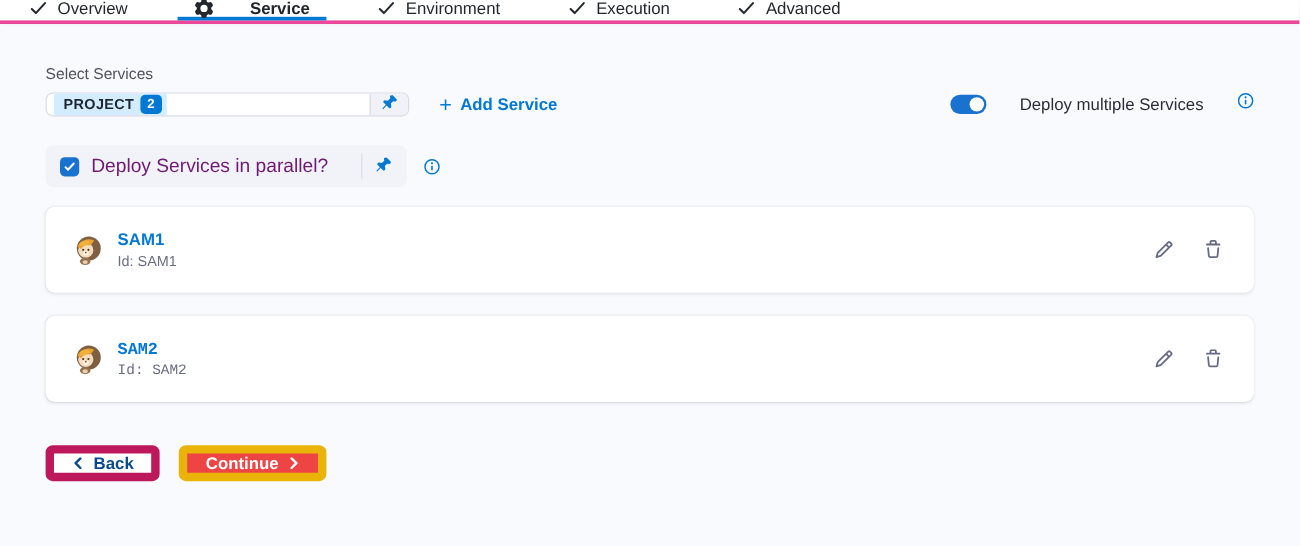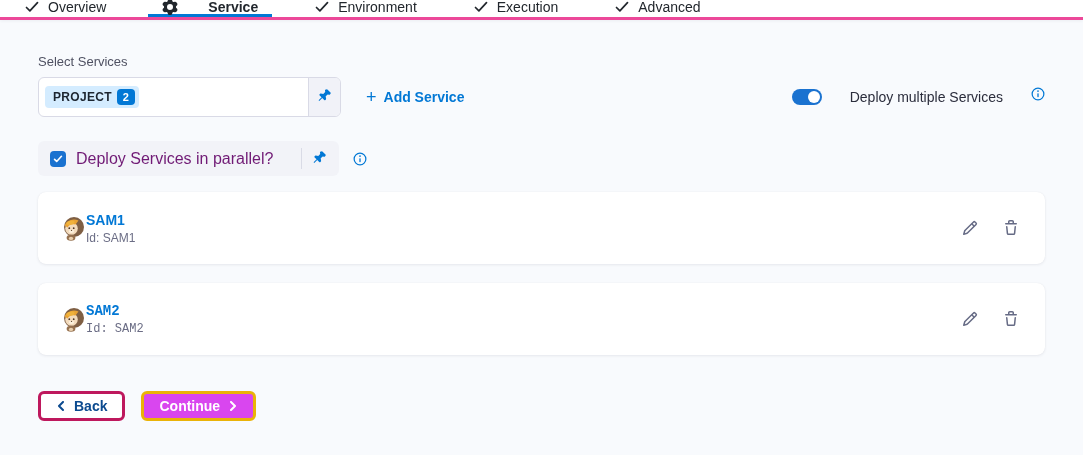--- a/index.html
+++ b/index.html
@@ -48,21 +48,21 @@
     font-size: 13px;
     color: #4f5162;
   }
   .row1 {
     margin-top: 8px;
     display: flex;
     align-items: center;
   }
   .multiselect {
     width: 303px;
-    height: 40px;
+    height: 20px;
     background: #ffffff;
     border: 1px solid #d9dae6;
     border-radius: 6px;
     display: flex;
     align-items: stretch;
     overflow: hidden;
   }
   .ms-field {
     flex: 1;
     display: flex;
@@ -192,21 +192,21 @@
     display: flex;
     align-items: center;
     padding: 0 26px 0 22px;
   }
   .card + .card { margin-top: 19px; font-family: Liberation Mono, monospace; }
   .avatar {
     width: 26px; height: 26px;
     display: inline-flex;
     flex: none;
   }
-  .svc-meta { }
+  .svc-meta { margin-left: 12px; }
   .svc-name {
     font-size: 14px;
     font-weight: 600;
     color: #0278d5;
     text-decoration: none;
     cursor: pointer;
     display: inline-block;
   }
   .svc-id { font-size: 12px; color: #6b6d85; margin-top: 2px; }
   .card-actions {
@@ -234,26 +234,26 @@
     gap: 8px;
     border-radius: 6px;
     font-family: inherit;
     font-size: 14px;
     font-weight: 700;
     padding: 0 15px;
     cursor: pointer;
   }
   .btn-back {
     background: #ffffff;
-    border: 3px solid #be185d;
+    border: 7px solid #be185d;
     color: #0b4a8f;
   }
   .btn-continue {
-    background: #d946ef;
-    border: 3px solid #eab308;
+    background: #ef4444;
+    border: 7px solid #eab308;
     color: #ffffff;
     align-items: center;
   }
   .btn svg { width: 10px; height: 10px; }
 </style>
 </head>
 <body>
 
 <svg width="0" height="0" style="position:absolute">
   <defs>

